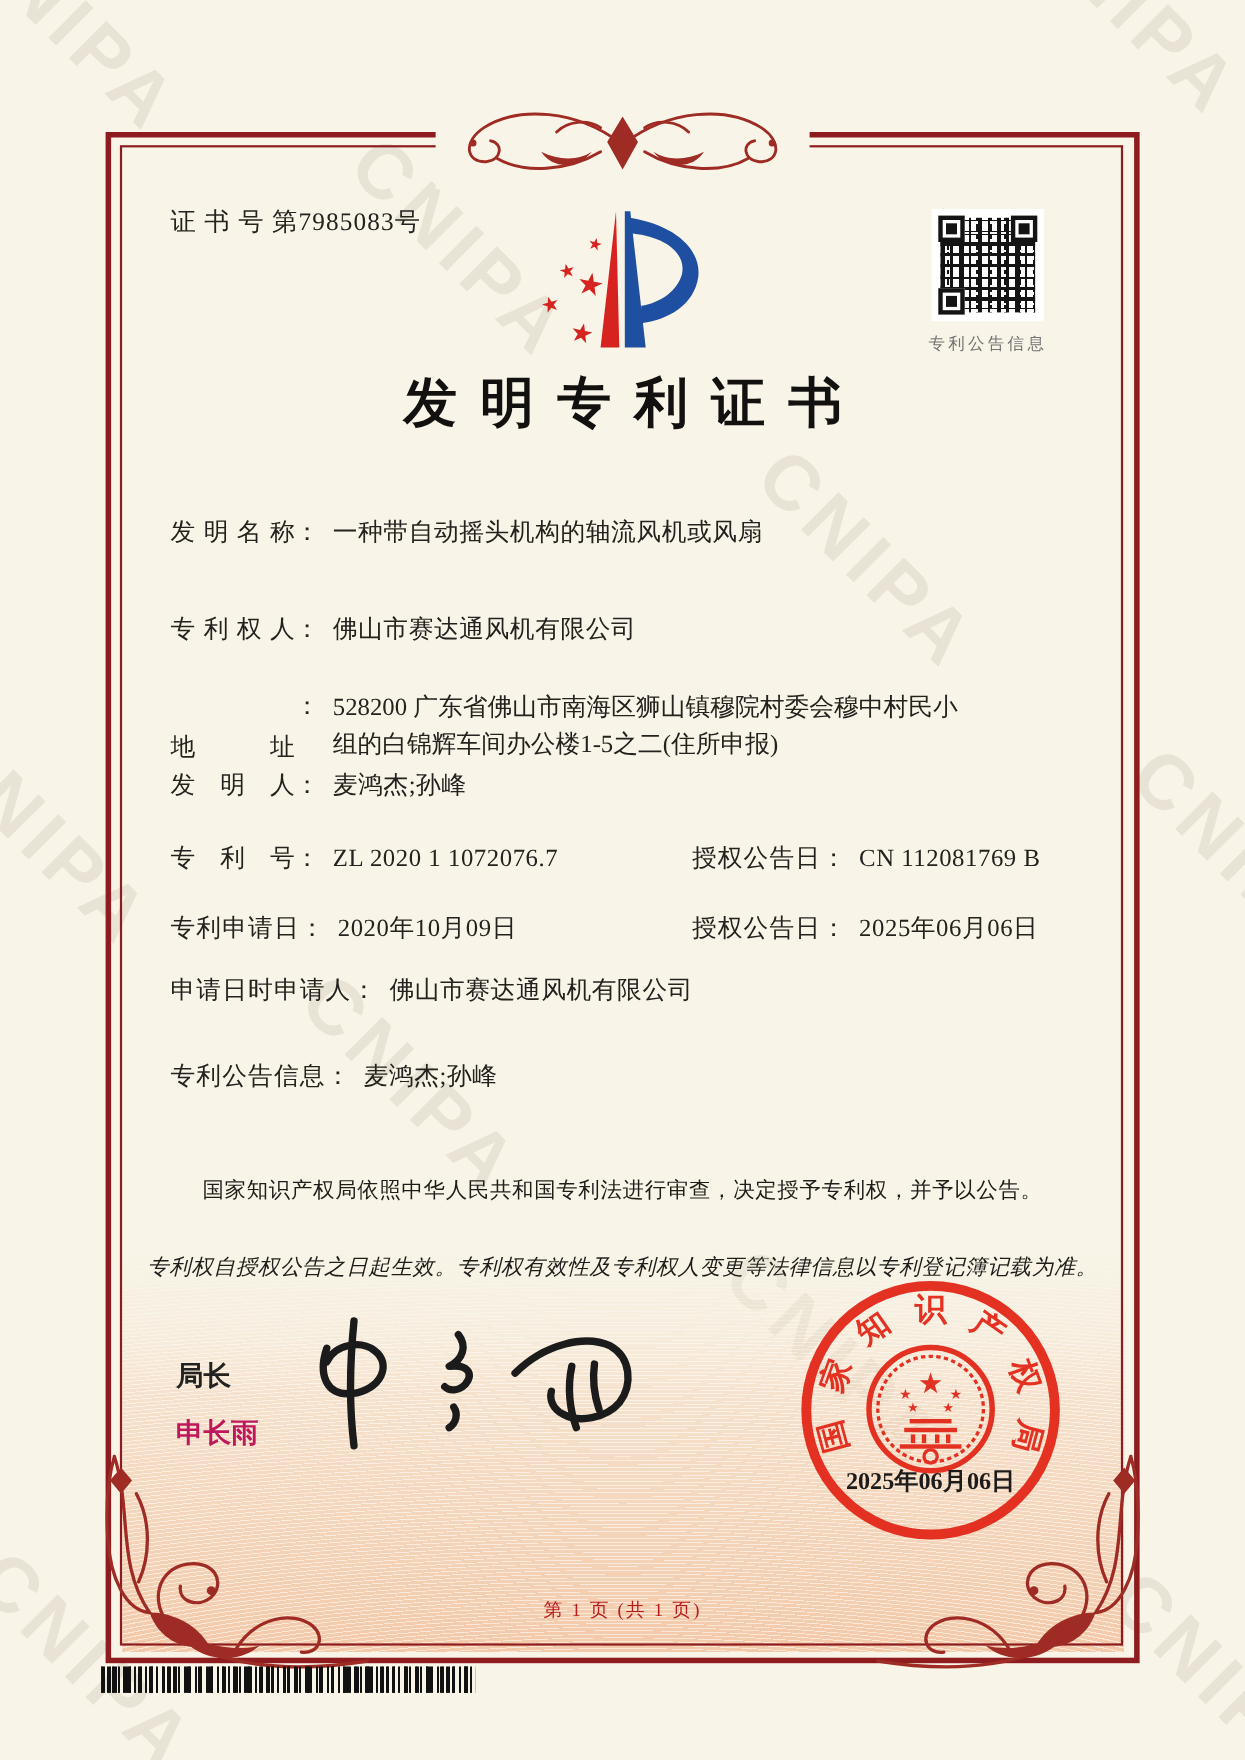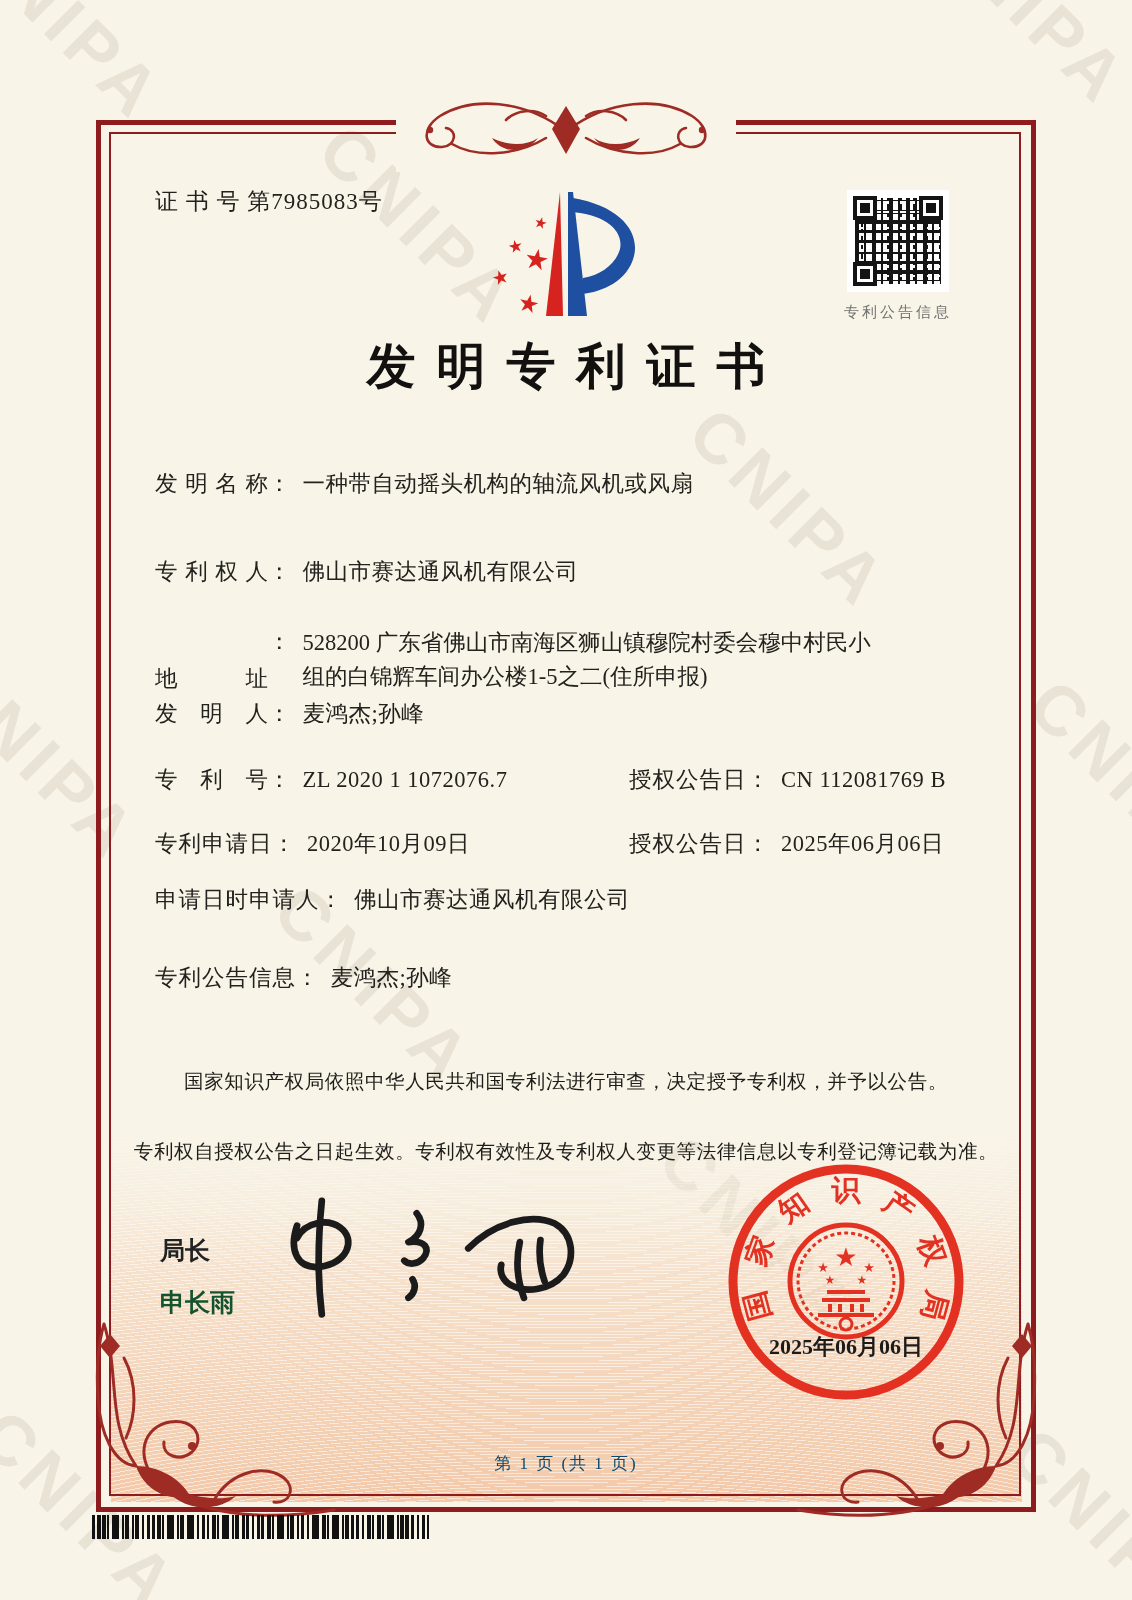--- a/index.html
+++ b/index.html
@@ -88,32 +88,32 @@
   .r-addr{top:626px;}
   .r-addr .addr-lines{display:inline-block; vertical-align:top; white-space:normal; width:660px; line-height:34px;}
   .r-inventor{top:698px;}
   .r-patno{top:764px;} .r-grantno{top:764px; left:629px;}
   .r-filing{top:828px;} .r-grantdate{top:828px; left:629px;}
   .plain-label{letter-spacing:1px;}
   .r-app-file{top:884px;} .r-inv-file{top:962px;}
   
   .statement{position:absolute; z-index:4; left:118px; width:896px; text-align:center;
     font-size:19.5px; letter-spacing:0.6px; white-space:nowrap; color:#1f1d1a;}
-  .st1{top:1068px;} .st2{top:1138px;}
+  .st1{top:1068px;} .st2{top:1138px;font-style:italic;}
   
   .sig-title{position:absolute; z-index:4; left:160px; top:1234px;
     font-family:"Liberation Sans","DejaVu Sans",sans-serif; font-weight:600; font-size:25px; color:#222;}
   .sig-name{position:absolute; z-index:4; left:160px; top:1286px;
-    font-family:"Liberation Sans","DejaVu Sans",sans-serif; font-weight:600; font-size:25px; color:#14532d;}
+    font-family:"Liberation Sans","DejaVu Sans",sans-serif; font-weight:600; font-size:25px; color:#be185d;}
   .signature{position:absolute; z-index:4; left:262px; top:1182px;}
   
   .seal{position:absolute; z-index:5; left:724px; top:1160px; width:244px; height:244px; opacity:0.96;}
   
   .page-no{position:absolute; z-index:4; left:96px; top:1452px; width:940px; text-align:center;
-    font-size:17px; letter-spacing:2px; color:#0c4a6e;}
+    font-size:17px; letter-spacing:2px; color:#b91c1c;}
   .barcode{
     position:absolute; z-index:4; left:92px; top:1515px; width:340px; height:24px;
     background:
       repeating-linear-gradient(90deg,#111 0 2px,transparent 2px 5px),
       repeating-linear-gradient(90deg,#111 0 3px,transparent 3px 11px),
       repeating-linear-gradient(90deg,transparent 0 7px,#111 7px 9px,transparent 9px 18px);
   }
 </style>
 </head>
 <body>

